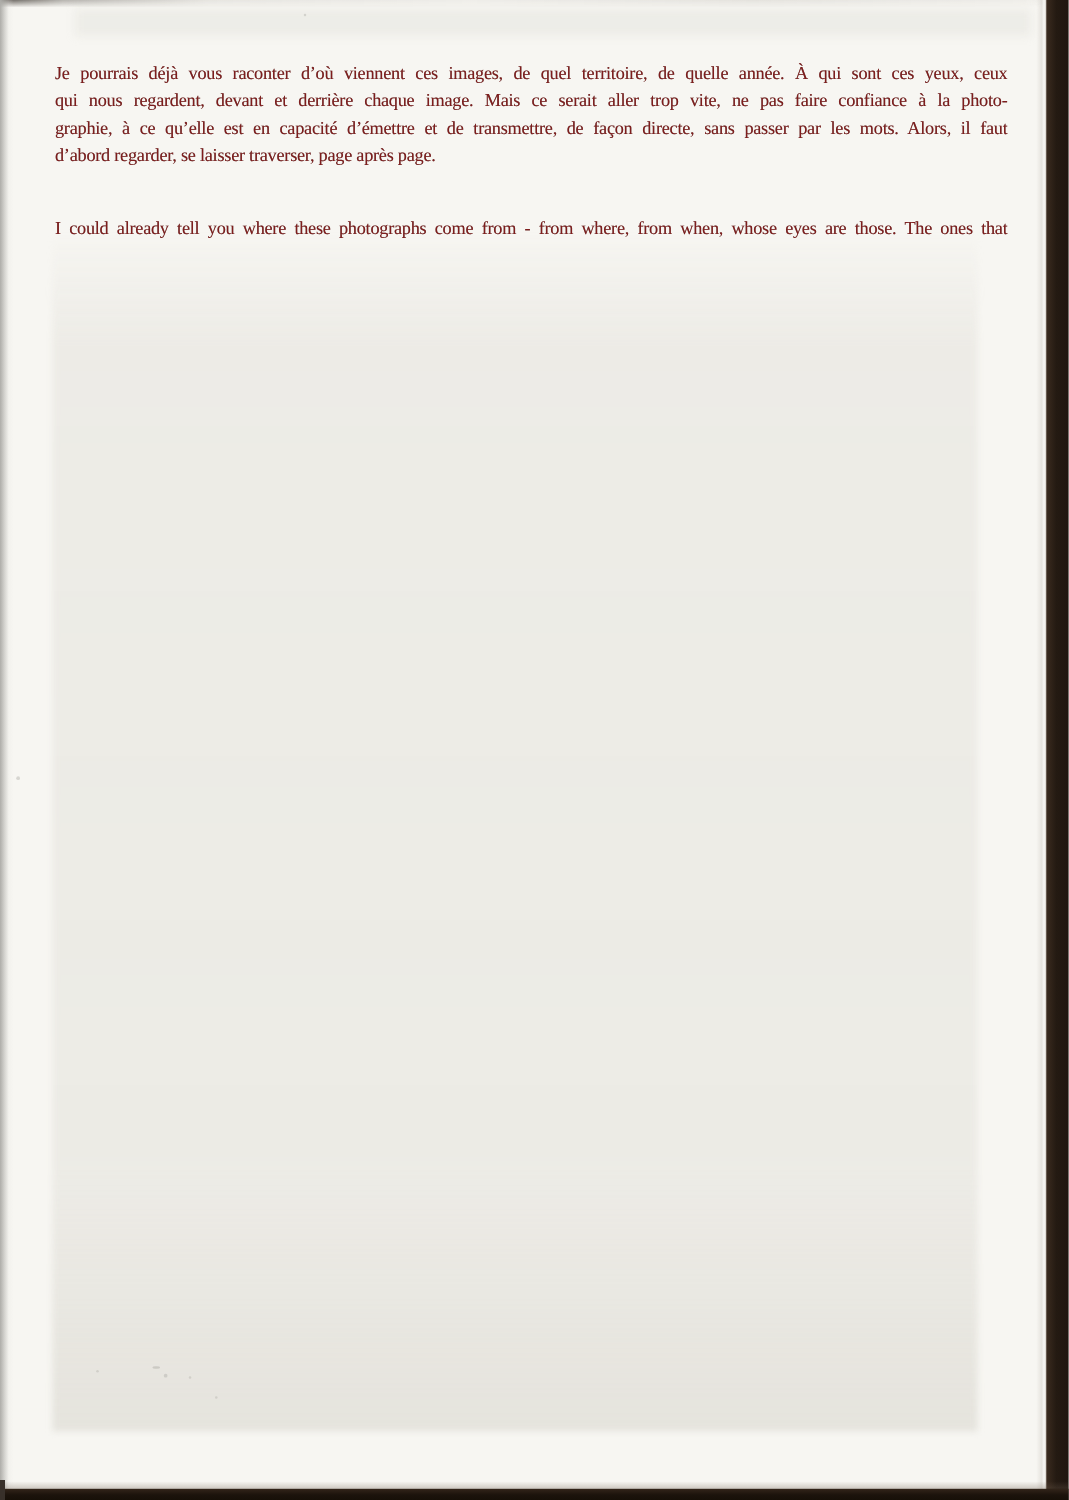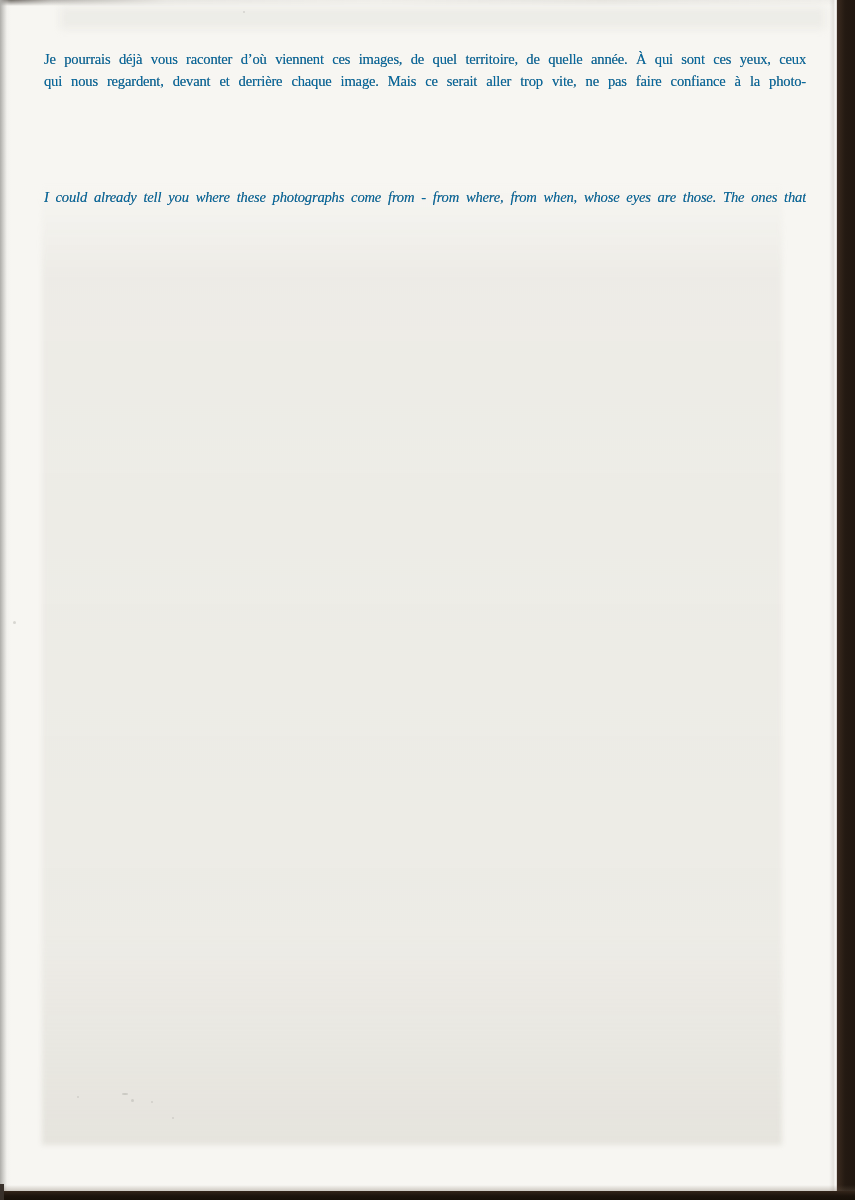--- a/index.html
+++ b/index.html
@@ -37,21 +37,21 @@
       rgba(219,217,209,0.62) 100%
     );
     filter: blur(2.5px);
   }
 
   
   .paragraph {
     position: absolute;
     left: 44px;
     width: 762px;
-    color: #0369a1;
+    color: #7f1d1d;
     text-shadow: 0 0 0.5px rgba(44,43,39,0.55);
   }
   .paragraph .line {
     display: block;
     height: 22px;
     line-height: 22px;
     font-size: 14.6px;
     letter-spacing: -0.2px;
     text-align: justify;
     text-align-last: justify;
@@ -59,22 +59,20 @@
     overflow: hidden;
   }
   .paragraph .line.last {
     text-align-last: left;
   }
   .paragraph.french {
     top: 48px;
   }
   .paragraph.english {
     top: 172px;
-    font-style: italic;
-    margin-top: 14px;
   }
 
   
   .edge-left {
     position: absolute;
     left: 0; top: 0; bottom: 0;
     width: 11px;
     background: linear-gradient(to right,
       #aeada9 0px,
       rgba(190,189,185,0.55) 4px,
@@ -154,20 +152,22 @@
 </head>
 <body>
 
 <div class="scan">
 
   <div class="plate"></div>
 
   <div class="paragraph french">
     <span class="line">Je pourrais déjà vous raconter d’où viennent ces images, de quel territoire, de quelle année. À qui sont ces yeux, ceux</span>
     <span class="line">qui nous regardent, devant et derrière chaque image. Mais ce serait aller trop vite, ne pas faire confiance à la photo-</span>
+    <span class="line">graphie, à ce qu’elle est en capacité d’émettre et de transmettre, de façon directe, sans passer par les mots. Alors, il faut</span>
+    <span class="line last">d’abord regarder, se laisser traverser, page après page.</span>
   </div>
 
   <div class="paragraph english">
     <span class="line">I could already tell you where these photographs come from - from where, from when, whose eyes are those. The ones that</span>
   </div>
 
   <div class="edge-top-band"></div>
   <div class="edge-top"></div>
   <div class="edge-left"></div>
   <div class="edge-right-shadow"></div>

